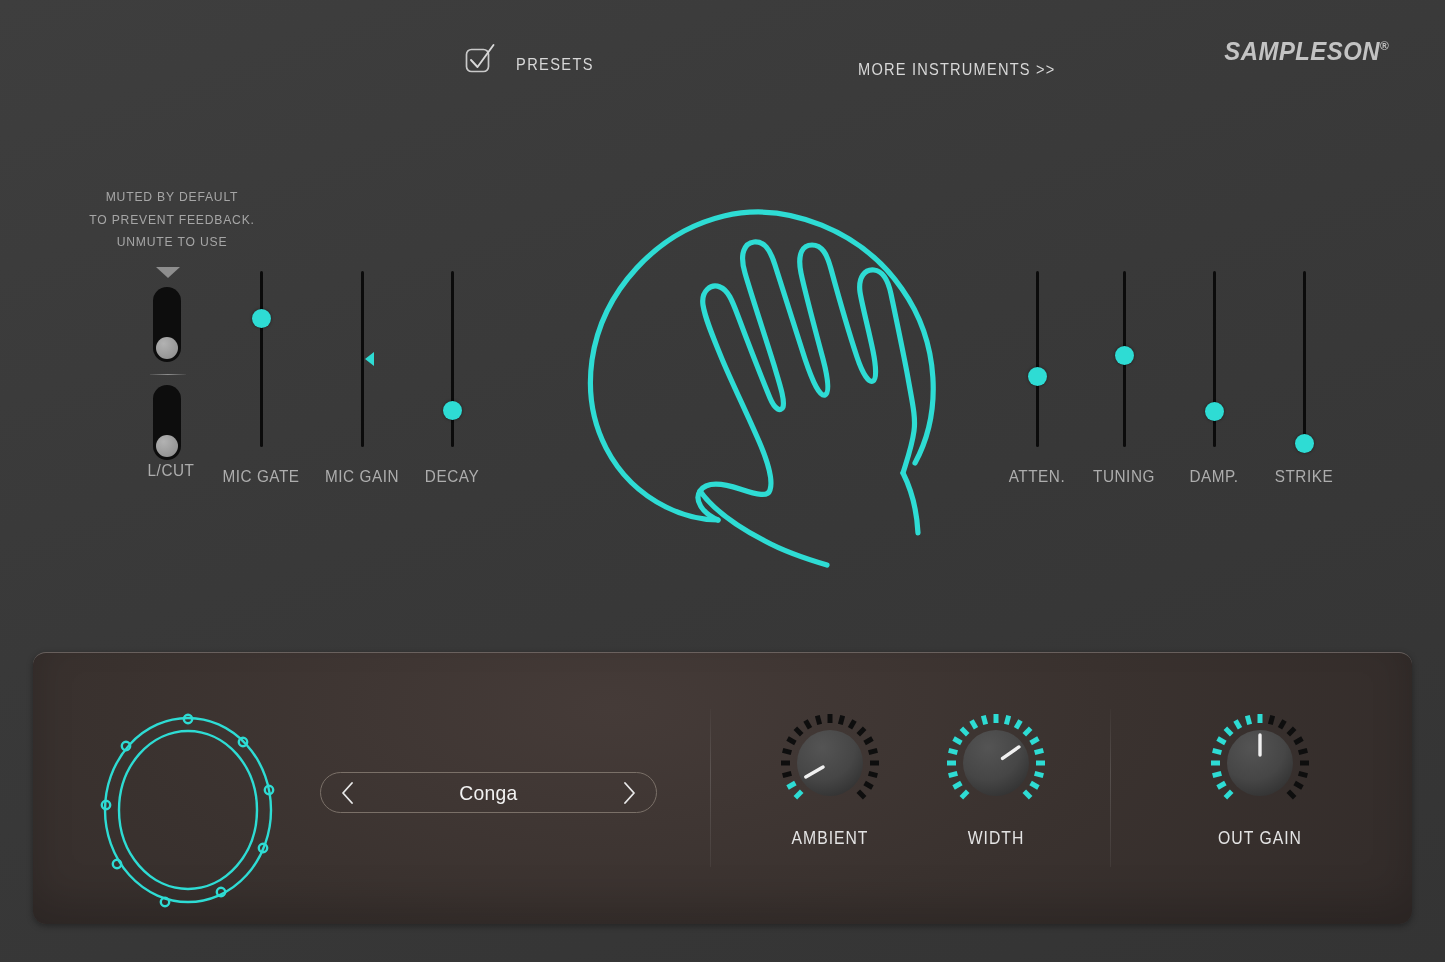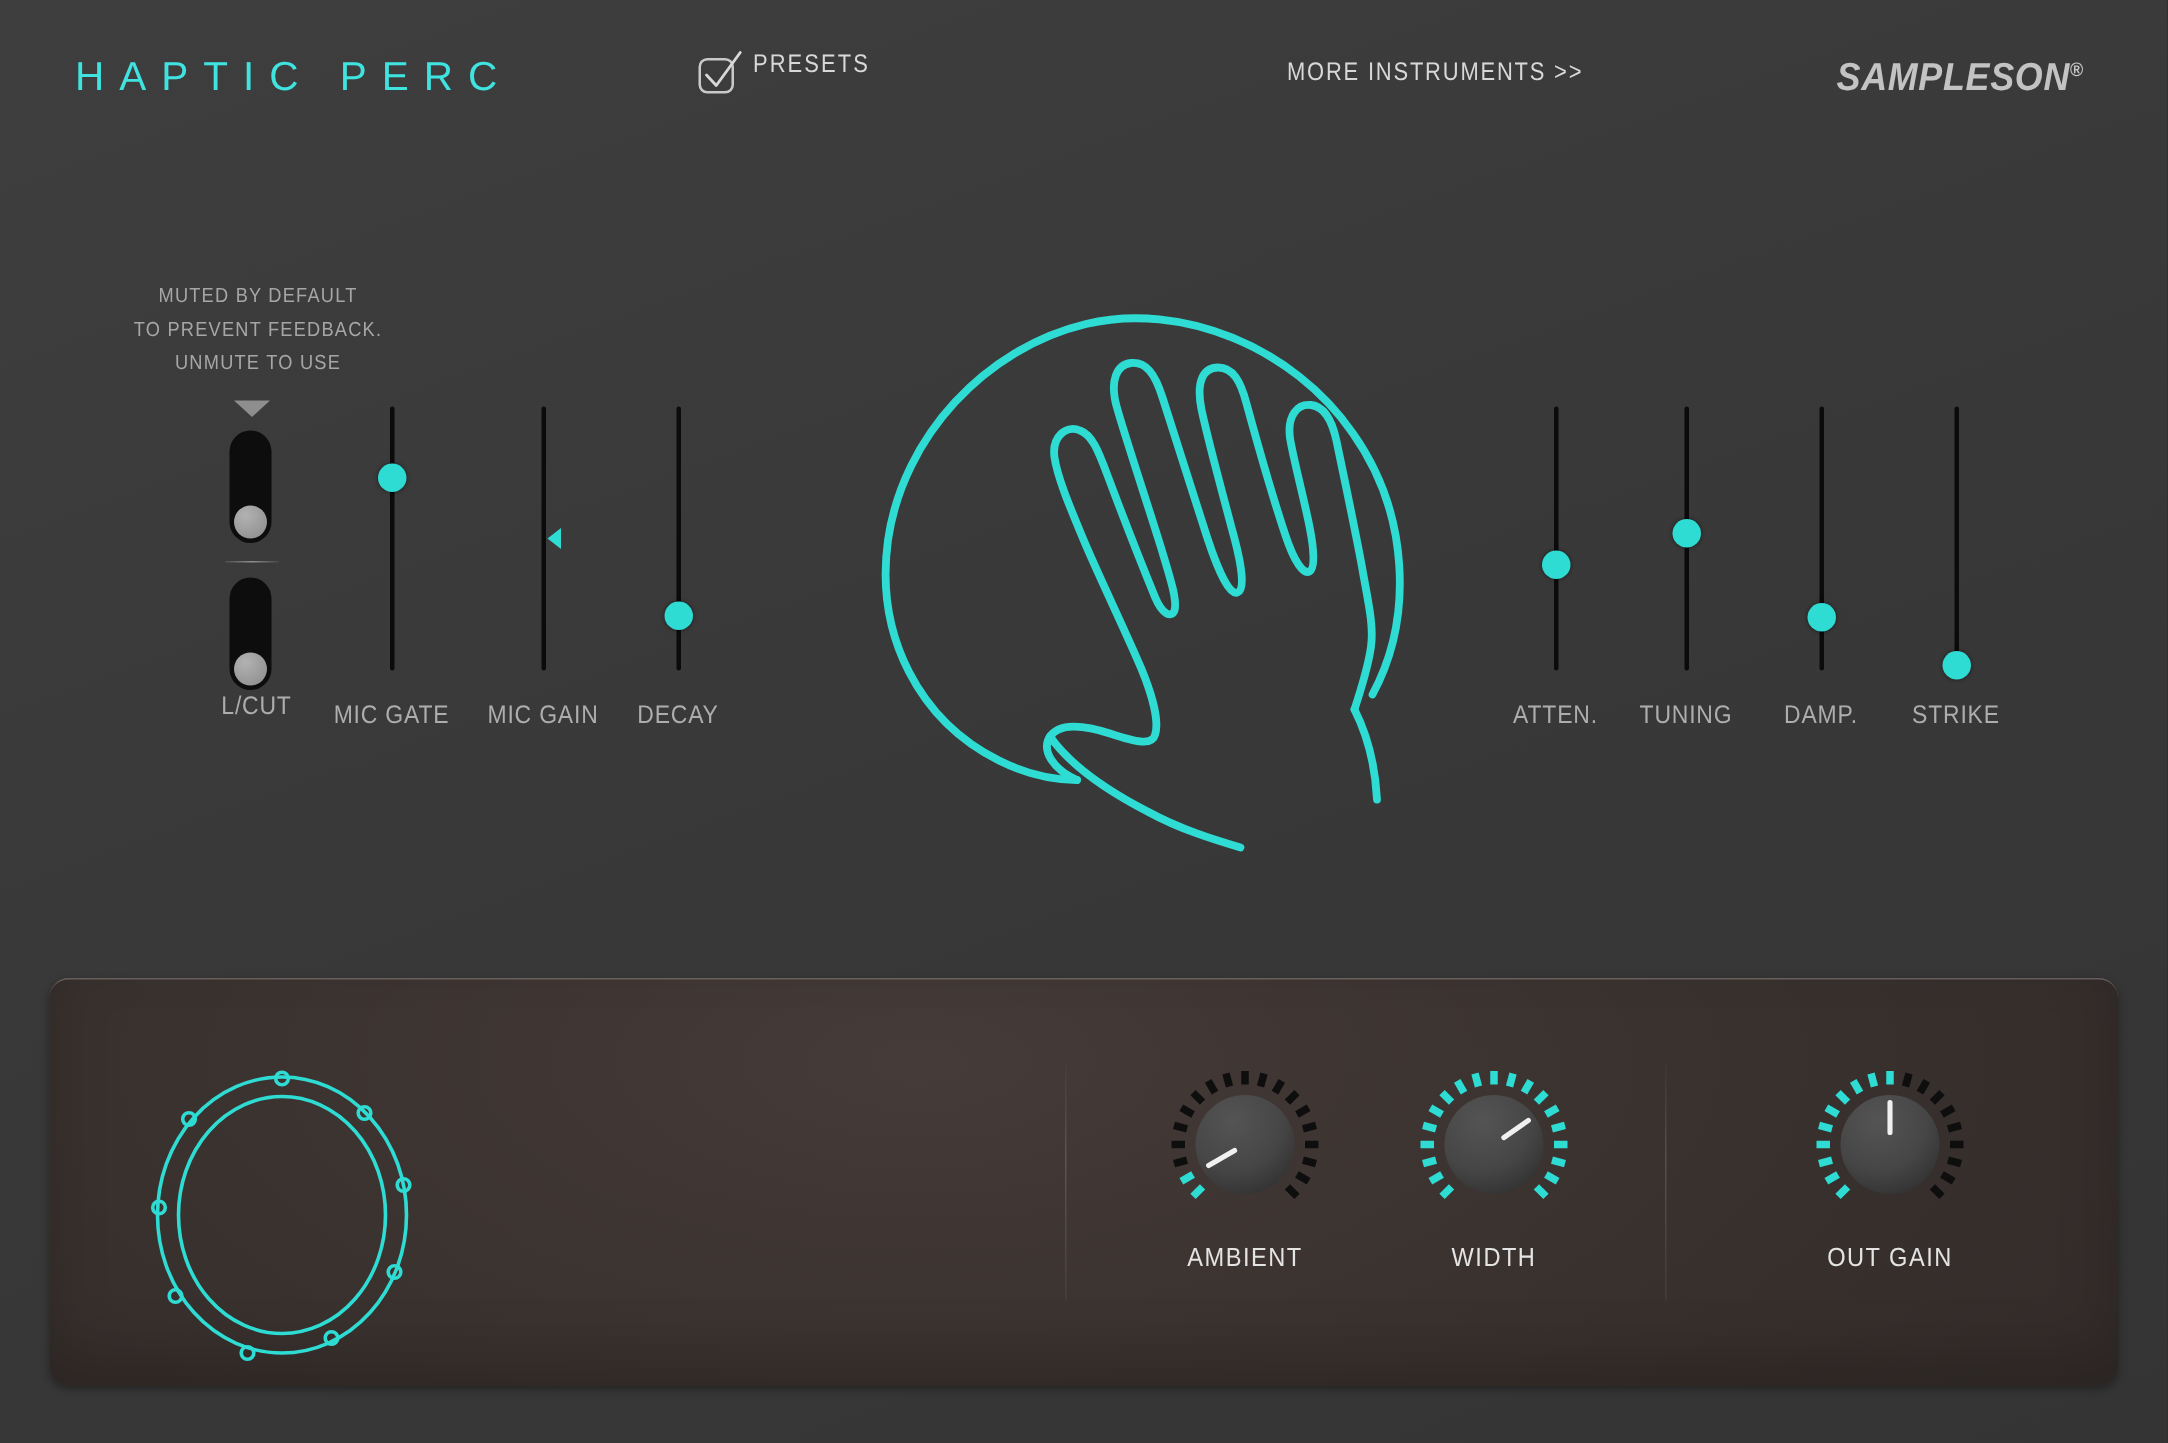--- a/index.html
+++ b/index.html
@@ -21,21 +21,21 @@
     position: absolute; left: 0; top: 0; width: 1445px; height: 106px;
   }
   #title {
     position: absolute; left: 50px; top: 36px;
     font-size: 27px; letter-spacing: 10px; font-weight: 400;
     color: #3fe3e0;
     font-family: "Liberation Sans", sans-serif;
   }
   .hdr-btn {
     position: absolute; top: 33px; height: 42px;
-    display: flex; align-items: flex-start; gap: 6px;
+    display: flex; align-items: flex-end; gap: 20px;
     cursor: pointer;
   }
   .hdr-label {
     font-size: 17px; letter-spacing: 1.6px; color: #d8d8d8;
     font-family: "Liberation Sans Narrow","Liberation Sans", sans-serif;
     transform: scaleX(0.86); transform-origin: left center;
     white-space: nowrap;
   }
   #presets-btn { left: 464px; }
   #settings-btn { left: 658px; }
@@ -167,21 +167,20 @@
   }
   .knobwrap .kbody { position: absolute; left: 18px; top: 18px; }
 </style>
 </head>
 <body>
 
 <div id="app">
 
   <div id="header">
 
-    <div id="title">HAPTIC PERC</div>
 
     <div id="presets-btn" class="hdr-btn">
       <span class="icon-presets">
         <svg width="32" height="32" viewBox="0 0 32 32">
           <rect x="2.5" y="6.5" width="22" height="22" rx="5" ry="5" fill="none" stroke="#c9c9c9" stroke-width="1.7"></rect>
           <path d="M7 17 L13.5 24 L29.5 2" fill="none" stroke="#d8d8d8" stroke-width="1.9" stroke-linecap="round" stroke-linejoin="round"></path>
         </svg>
       </span>
       <span class="hdr-label">PRESETS</span>
     </div>
@@ -317,20 +316,33 @@
           <circle cx="170" cy="140" r="4.2"></circle>
           <circle cx="128" cy="184" r="4.2"></circle>
           <circle cx="72" cy="194" r="4.2"></circle>
           <circle cx="24" cy="156" r="4.2"></circle>
           <circle cx="13" cy="97" r="4.2"></circle>
           <circle cx="33" cy="38" r="4.2"></circle>
         </g>
       </svg>
     </div>
 
+    <div id="preset-sel">
+      <span class="chev">
+        <svg width="13" height="22" viewBox="0 0 13 22">
+          <path d="M11 1 L2 11 L11 21" fill="none" stroke="#e8e8e8" stroke-width="1.8" stroke-linecap="round" stroke-linejoin="round"></path>
+        </svg>
+      </span>
+      <span id="preset-name">Conga</span>
+      <span class="chev">
+        <svg width="13" height="22" viewBox="0 0 13 22">
+          <path d="M2 1 L11 11 L2 21" fill="none" stroke="#e8e8e8" stroke-width="1.8" stroke-linecap="round" stroke-linejoin="round"></path>
+        </svg>
+      </span>
+    </div>
 
     <div id="knob-row">
         <div class="knobwrap" style="left: 727px; top: 40px;">
           <svg width="104" height="104" viewBox="0 0 104 104" class="kbody">
             <line x1="23.715728752538098" y1="80.2842712474619" x2="17.35176772185917" y2="86.64823227814082" stroke="#2edcd4" stroke-width="5" stroke-linecap="butt"></line>
             <line x1="17.35898384862245" y1="72" x2="9.564755214562503" y2="76.49999999999999" stroke="#2edcd4" stroke-width="5" stroke-linecap="butt"></line>
             <line x1="13.362966948437268" y1="62.35276180410084" x2="4.669634511835653" y2="64.68213321002352" stroke="#0e0e0e" stroke-width="5" stroke-linecap="butt"></line>
             <line x1="12" y1="52" x2="3" y2="52" stroke="#0e0e0e" stroke-width="5" stroke-linecap="butt"></line>
             <line x1="13.362966948437268" y1="41.64723819589917" x2="4.669634511835653" y2="39.317866789976485" stroke="#0e0e0e" stroke-width="5" stroke-linecap="butt"></line>
             <line x1="17.358983848622458" y1="31.999999999999996" x2="9.56475521456251" y2="27.499999999999993" stroke="#0e0e0e" stroke-width="5" stroke-linecap="butt"></line>

